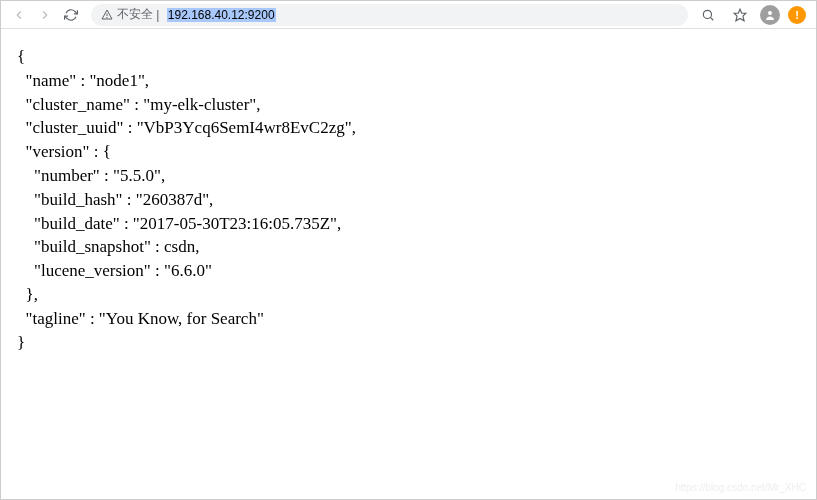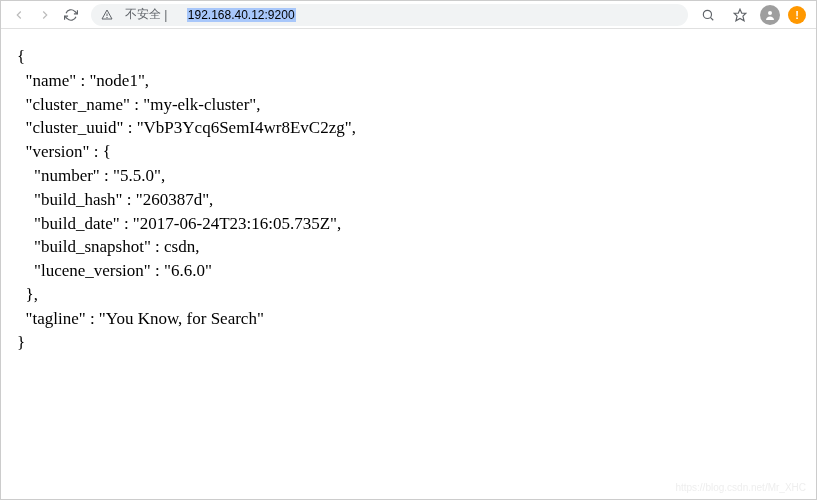--- a/index.html
+++ b/index.html
@@ -37,23 +37,23 @@
       height: 22px;
       background: #f1f3f4;
       border-radius: 11px;
       display: flex;
       align-items: center;
       padding: 0 10px;
       margin: 0 6px;
       font-size: 12px;
       color: #5f6368;
     }
-    .secure-label { margin-left: 12px; }
+    .secure-label { margin-left: 4px; }
     .url-text {
-      margin-left: 16px;
+      margin-left: 4px;
       background: #a8c7fa;
       color: #000;
       padding: 0 1px;
     }
     .right-icons {
       display: flex;
       align-items: center;
       gap: 8px;
       padding-right: 4px;
     }
@@ -147,20 +147,20 @@
   </div>
 </div>
 
 <div class="content">{
   "name" : "<span>node1</span>",
   "cluster_name" : "<span>my-elk-cluster</span>",
   "cluster_uuid" : "<span>VbP3Ycq6SemI4wr8EvC2zg</span>",
   "version" : {
     "number" : "<span>5.5.0</span>",
     "build_hash" : "<span>260387d</span>",
-    "build_date" : "<span>2017-06-24T23:16:05.735Z</span>",
+    "build_date" : "<span>2017-05-30T23:16:05.735Z</span>",
     "build_snapshot" : <span>csdn</span>,
     "lucene_version" : "<span>6.6.0</span>"
   },
   "tagline" : "<span>You Know, for Search</span>"
 }</div>
 
 <div class="watermark">https://blog.csdn.net/Mr_XHC</div>
 
 </body></html>

